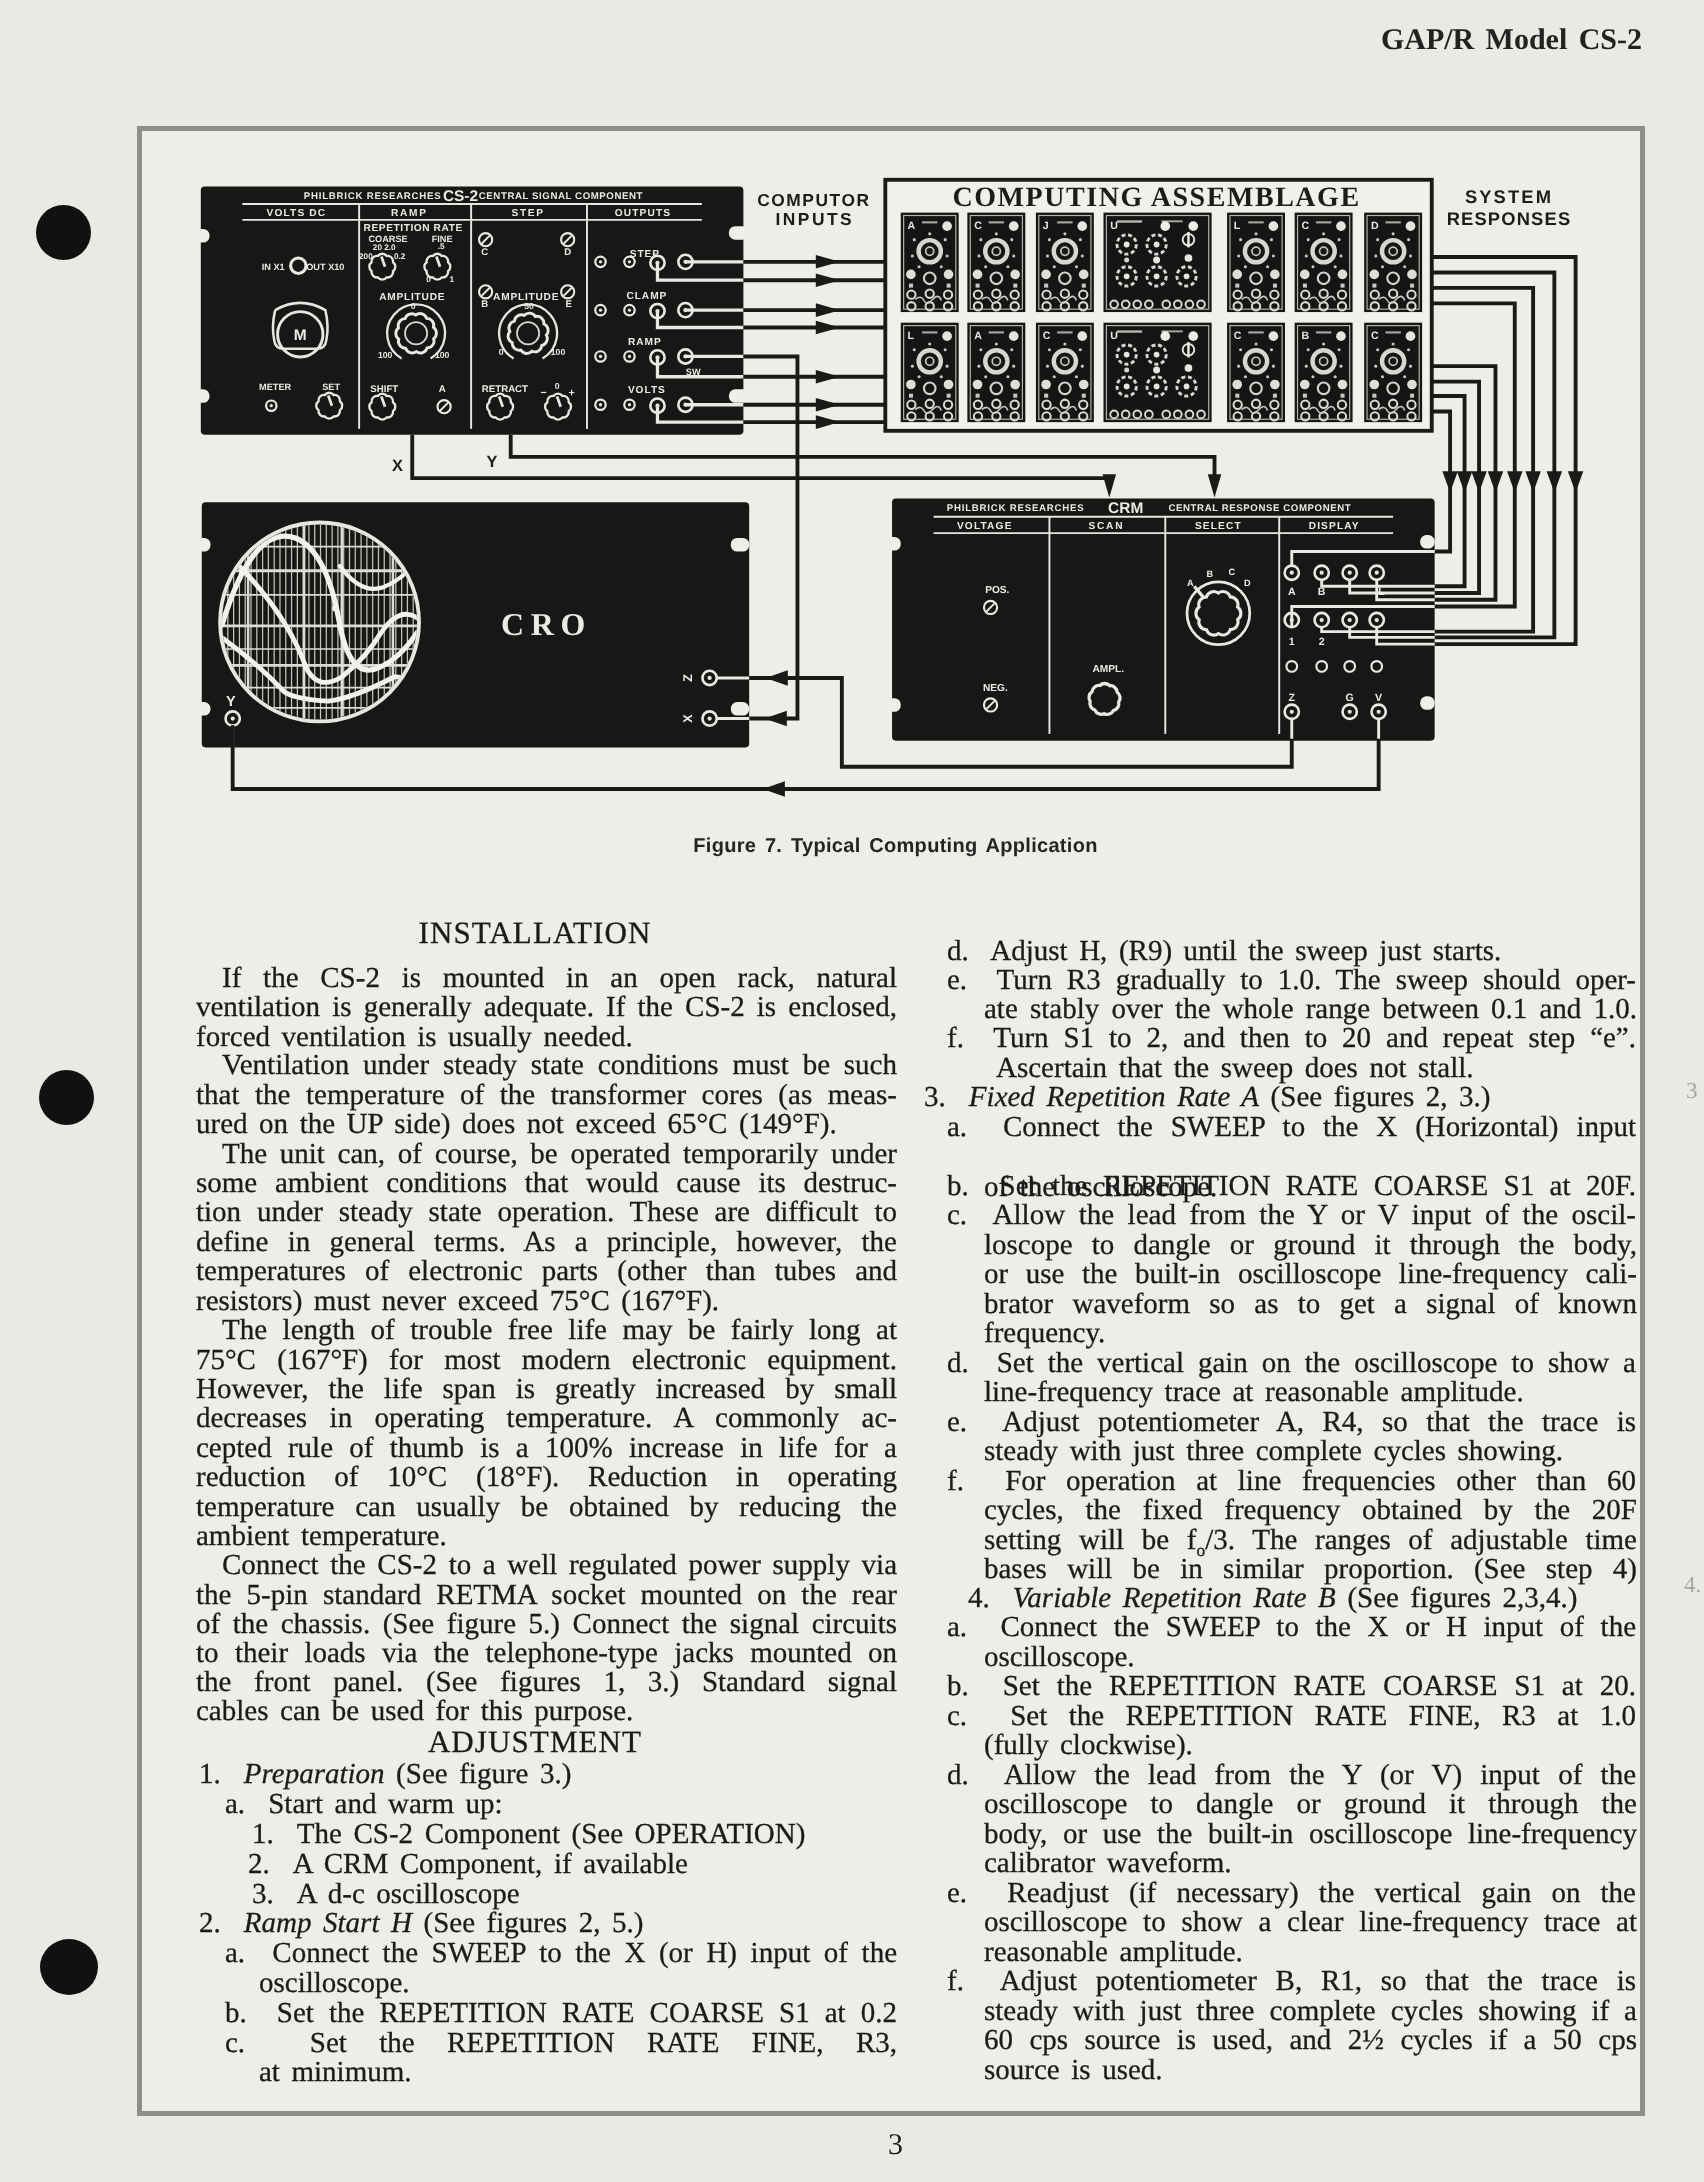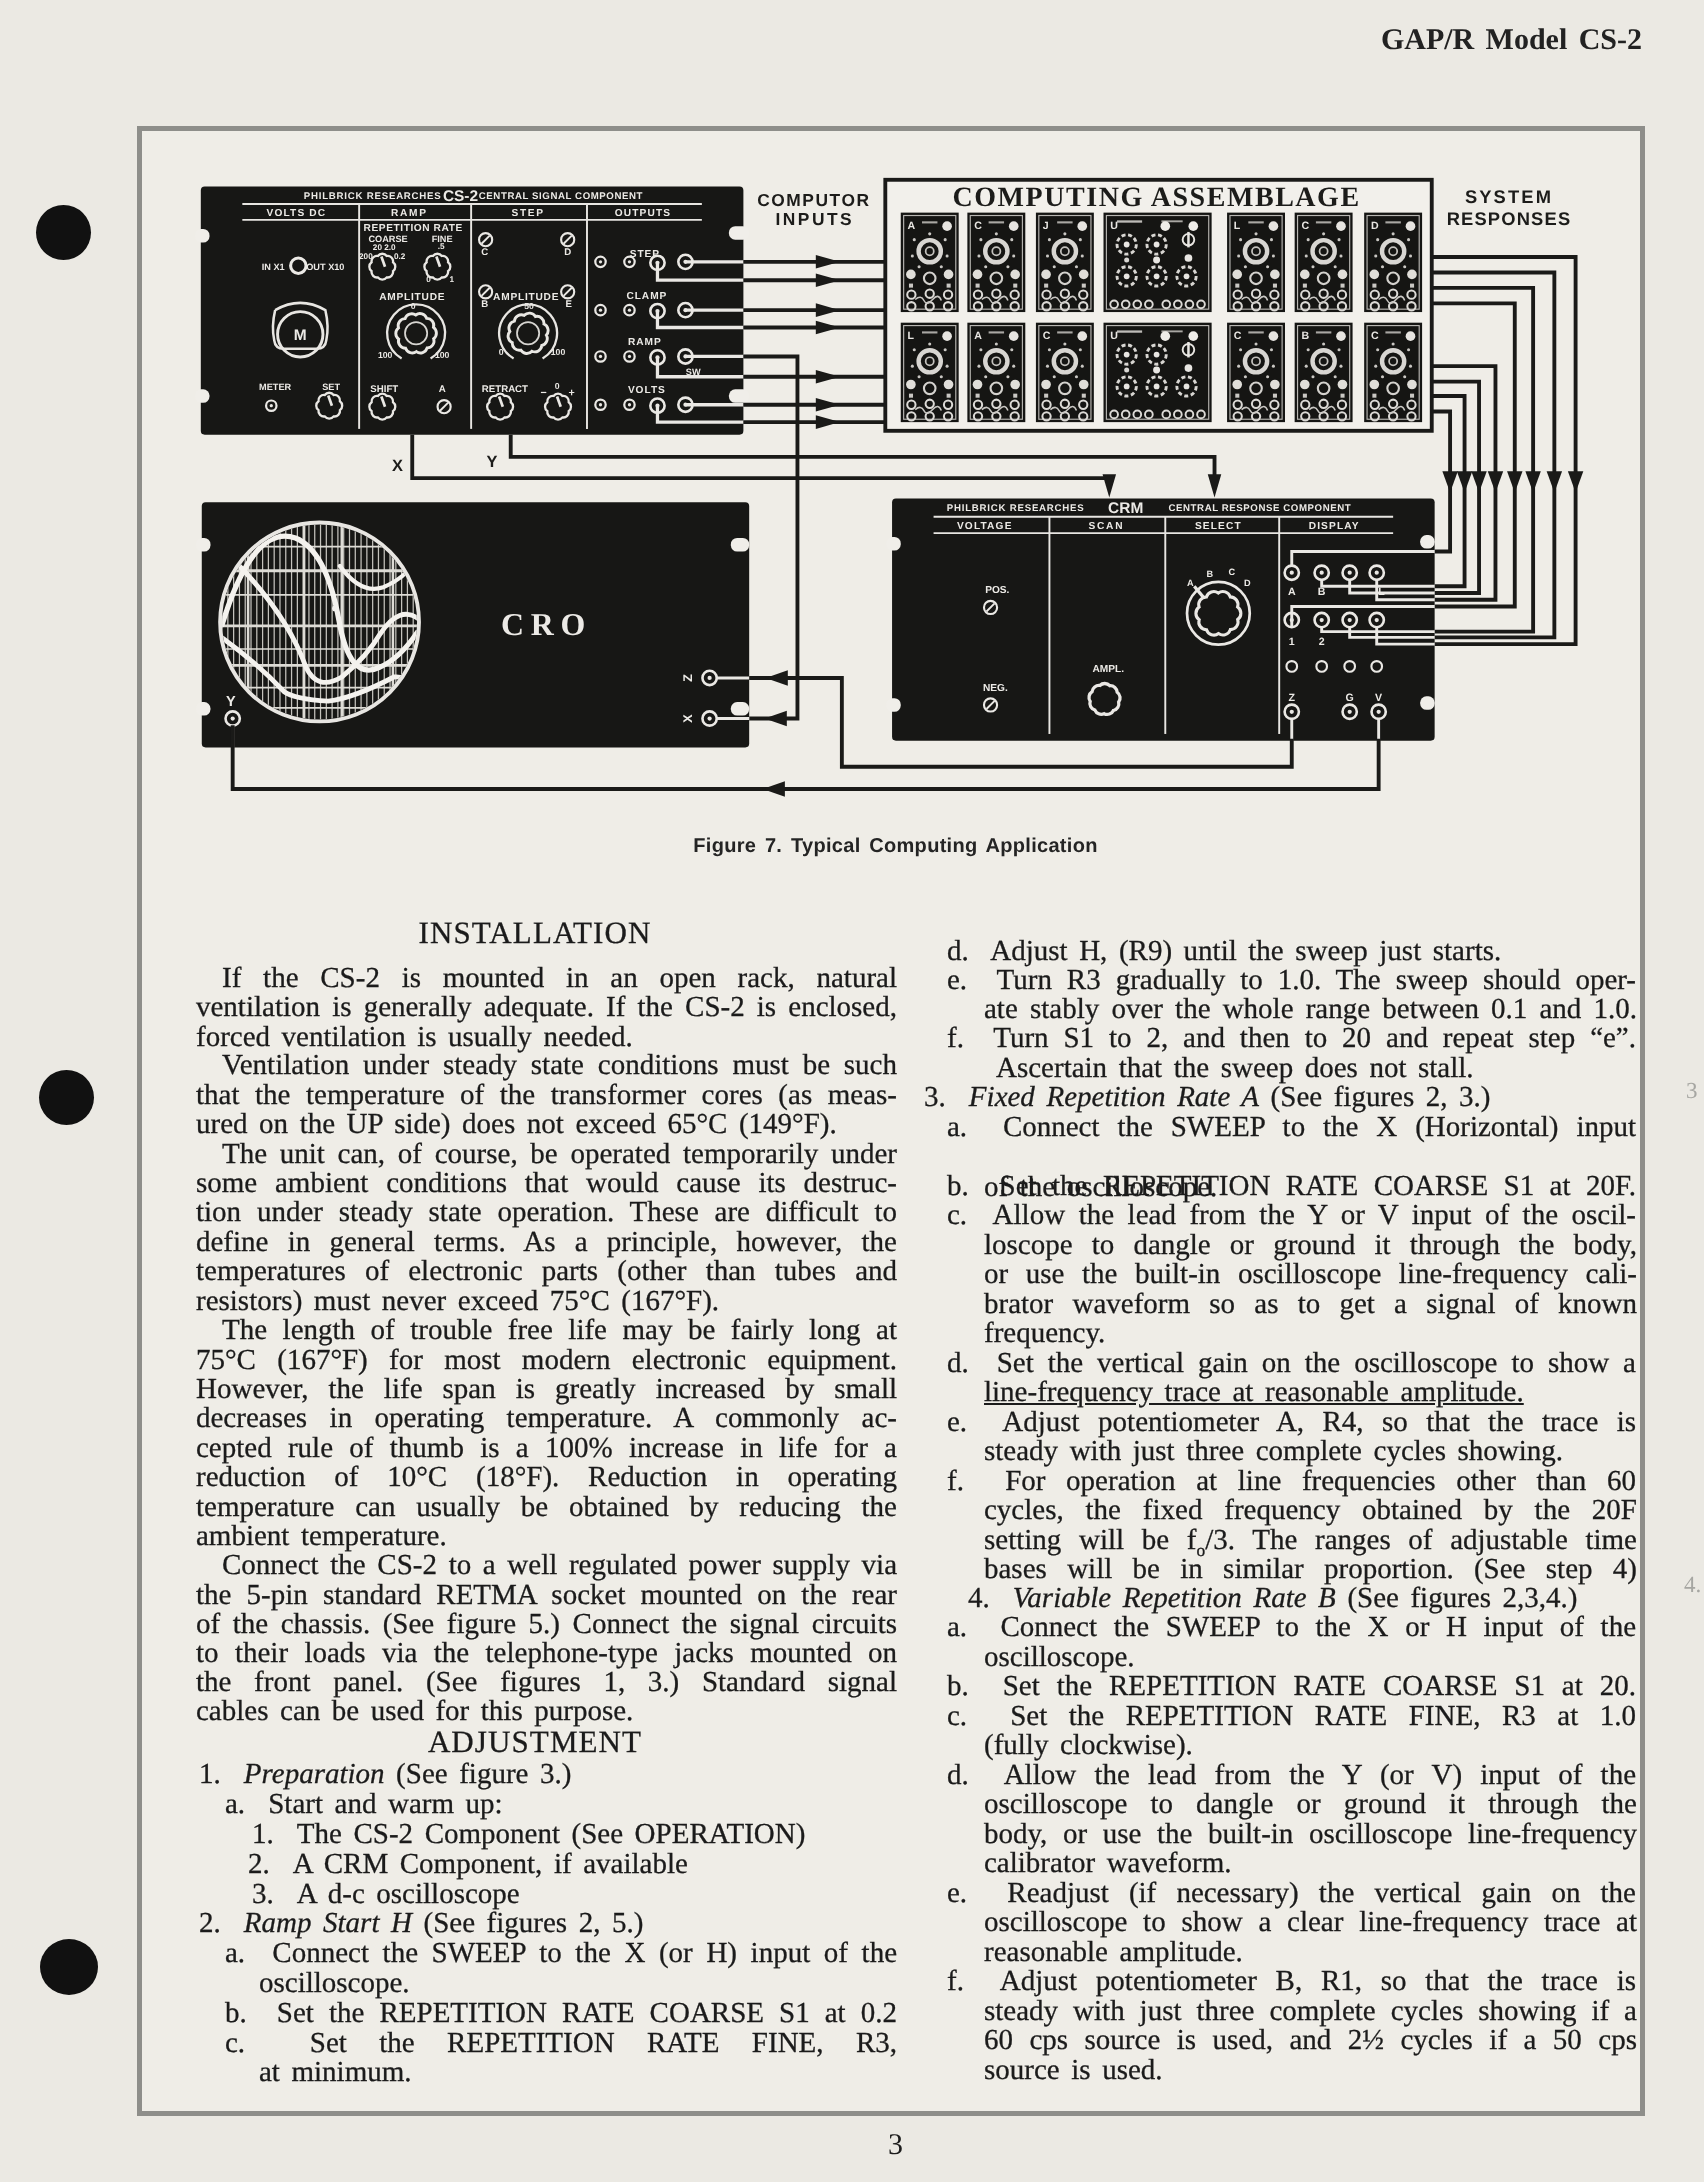--- a/index.html
+++ b/index.html
@@ -521,21 +521,21 @@
 <div class="ln" style="left:924px;top:1082px;">3.&nbsp;&nbsp;<span class="it">Fixed Repetition Rate A</span> (See figures 2, 3.)</div>
 <div class="ln j" style="left:947px;top:1112px;width:689px;">a.&nbsp; Connect the SWEEP to the X (Horizontal) input</div>
 <div class="ln" style="left:984px;top:1172px;">of the oscilloscope.</div>
 <div class="ln j" style="left:947px;top:1171px;width:689px;">b.&nbsp; Set the REPETITION RATE COARSE S1 at 20F.</div>
 <div class="ln j" style="left:947px;top:1200px;width:689px;">c.&nbsp; Allow the lead from the Y or V input of the oscil-</div>
 <div class="ln j" style="left:984px;top:1230px;width:653px;">loscope to dangle or ground it through the body,</div>
 <div class="ln j" style="left:984px;top:1259px;width:653px;">or use the built-in oscilloscope line-frequency cali-</div>
 <div class="ln j" style="left:984px;top:1289px;width:653px;">brator waveform so as to get a signal of known</div>
 <div class="ln" style="left:984px;top:1318px;">frequency.</div>
 <div class="ln j" style="left:947px;top:1348px;width:689px;">d.&nbsp; Set the vertical gain on the oscilloscope to show a</div>
-<div class="ln" style="left:984px;top:1377px;text-decoration:underline;">line-frequency trace at reasonable amplitude.</div>
+<div class="ln" style="left:984px;top:1377px;">line-frequency trace at reasonable amplitude.</div>
 <div class="ln j" style="left:947px;top:1407px;width:689px;">e.&nbsp; Adjust potentiometer A, R4, so that the trace is</div>
 <div class="ln" style="left:984px;top:1436px;text-align:center;">steady with just three complete cycles showing.</div>
 <div class="ln j" style="left:947px;top:1466px;width:689px;">f.&nbsp; For operation at line frequencies other than 60</div>
 <div class="ln j" style="left:984px;top:1495px;width:653px;">cycles, the fixed frequency obtained by the 20F</div>
 <div class="ln j" style="left:984px;top:1525px;width:653px;">setting will be f<sub>o</sub>/3. The ranges of adjustable time</div>
 <div class="ln j" style="left:984px;top:1554px;width:653px;">bases will be in similar proportion. (See step 4)</div>
 <div class="ln" style="left:924px;top:1583px;margin-left:44px;">4.&nbsp;&nbsp;<span class="it">Variable Repetition Rate B</span> (See figures 2,3,4.)</div>
 <div class="ln j" style="left:947px;top:1612px;width:689px;">a.&nbsp; Connect the SWEEP to the X or H input of the</div>
 <div class="ln" style="left:984px;top:1642px;">oscilloscope.</div>
 <div class="ln j" style="left:947px;top:1671px;width:689px;">b.&nbsp; Set the REPETITION RATE COARSE S1 at 20.</div>

